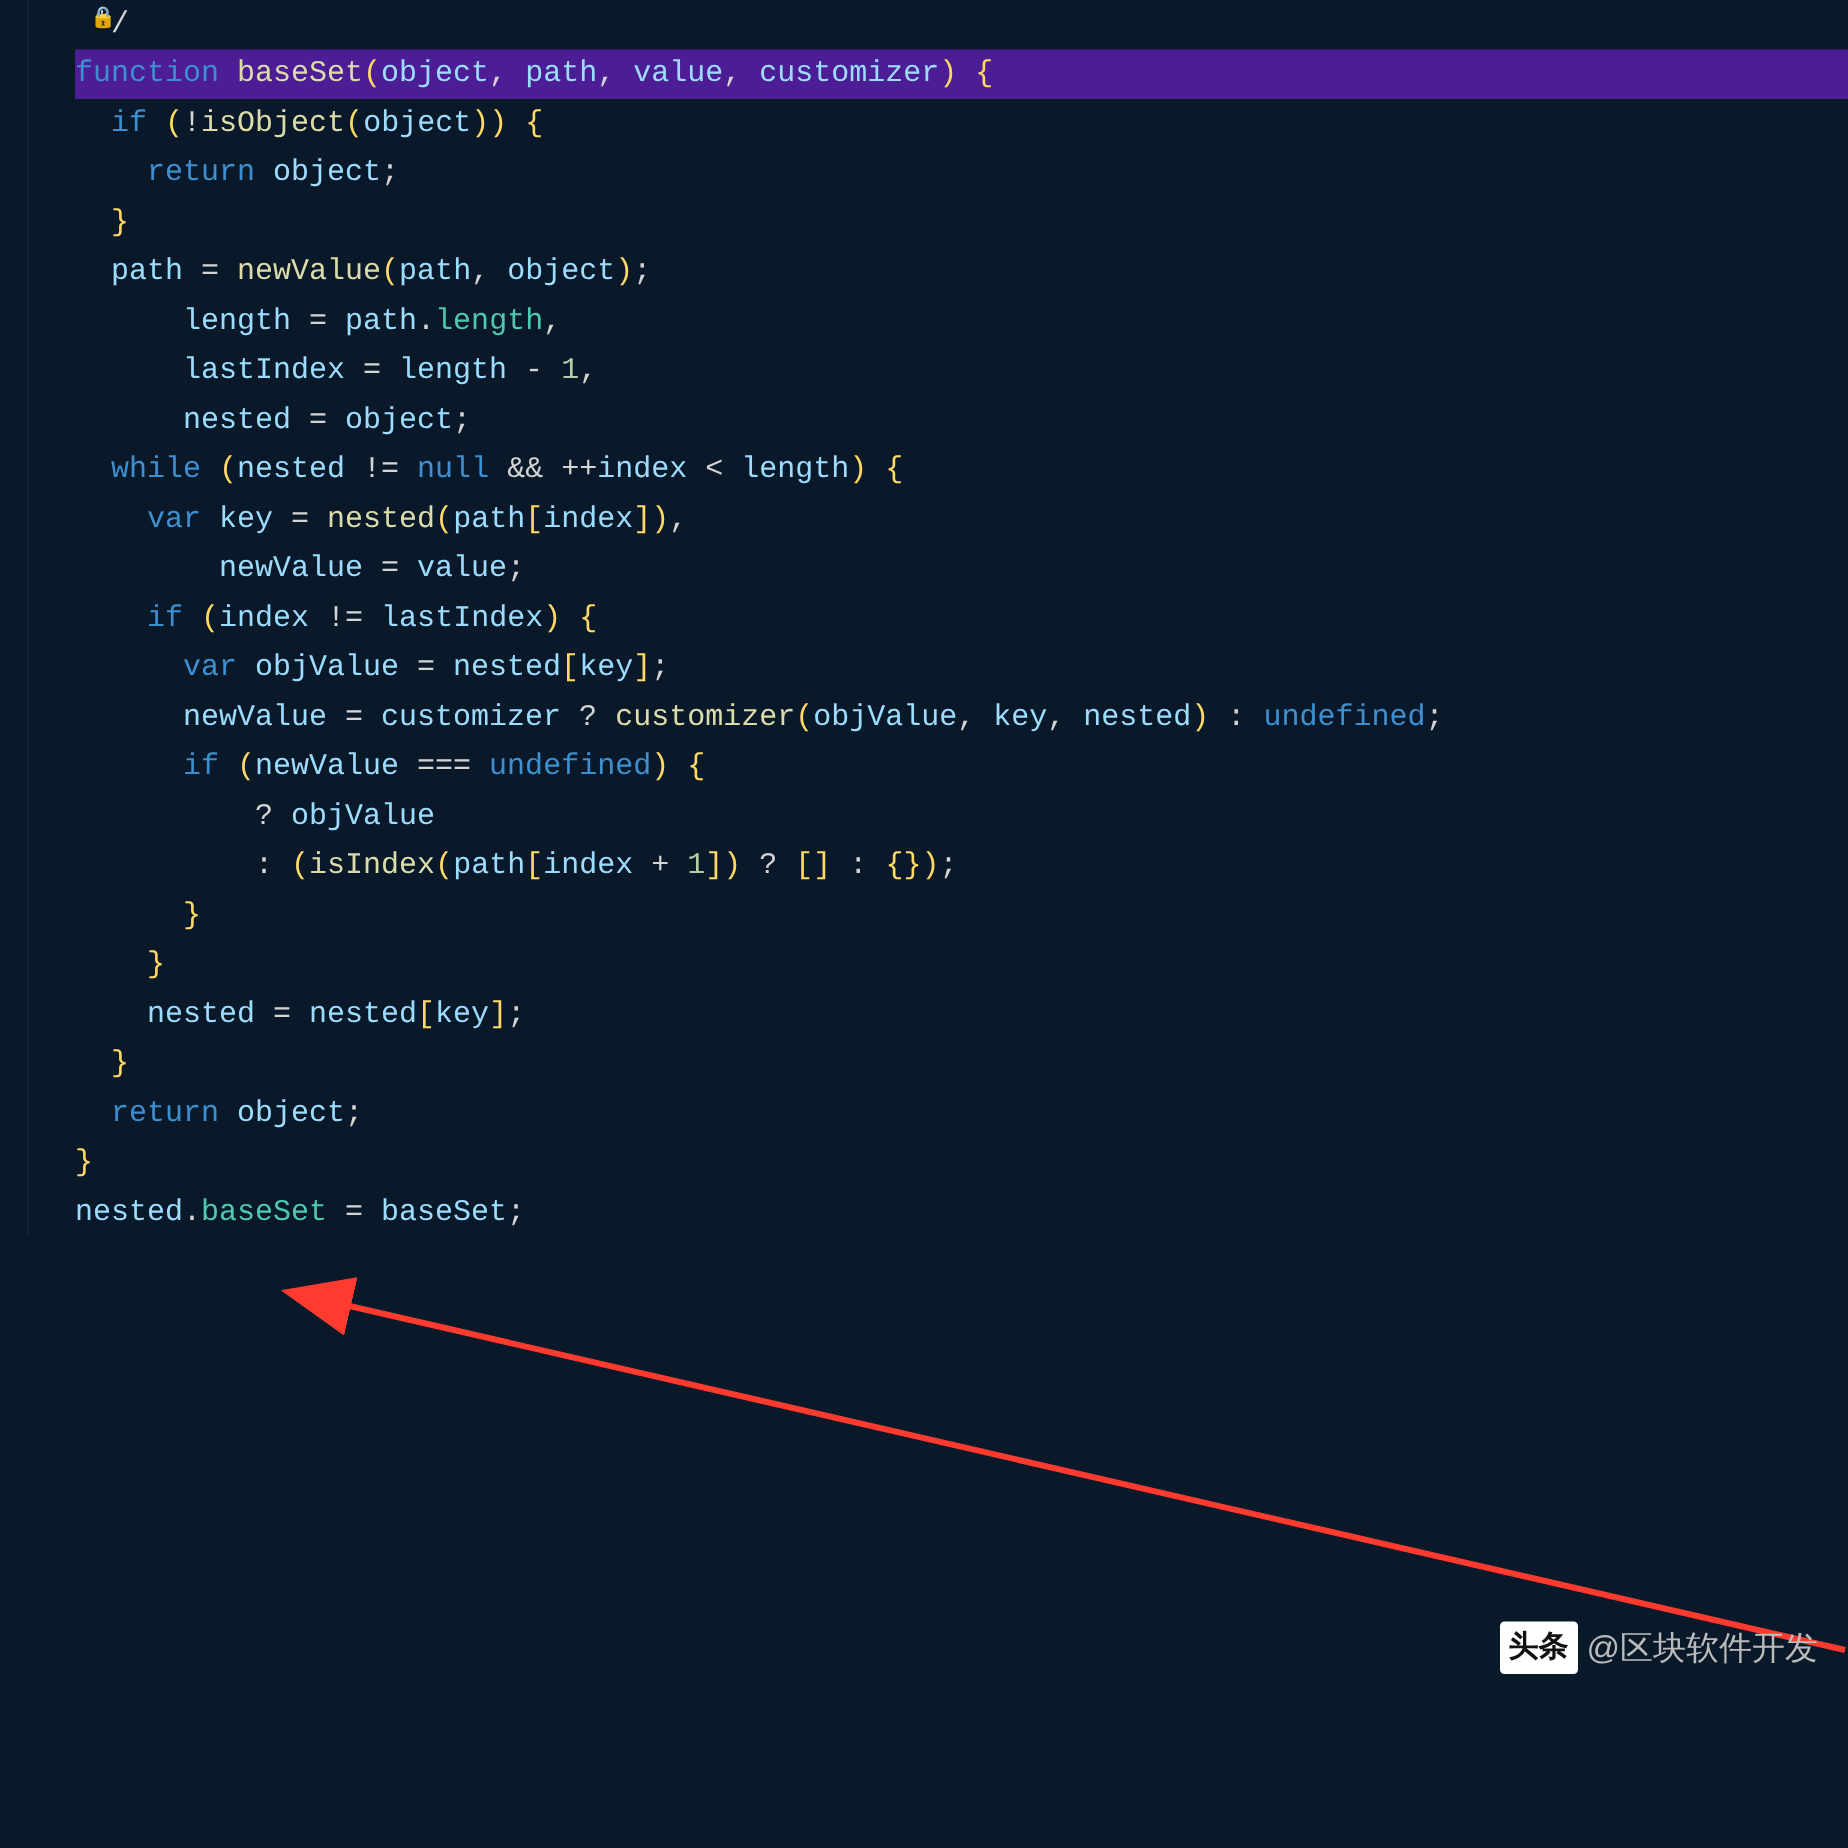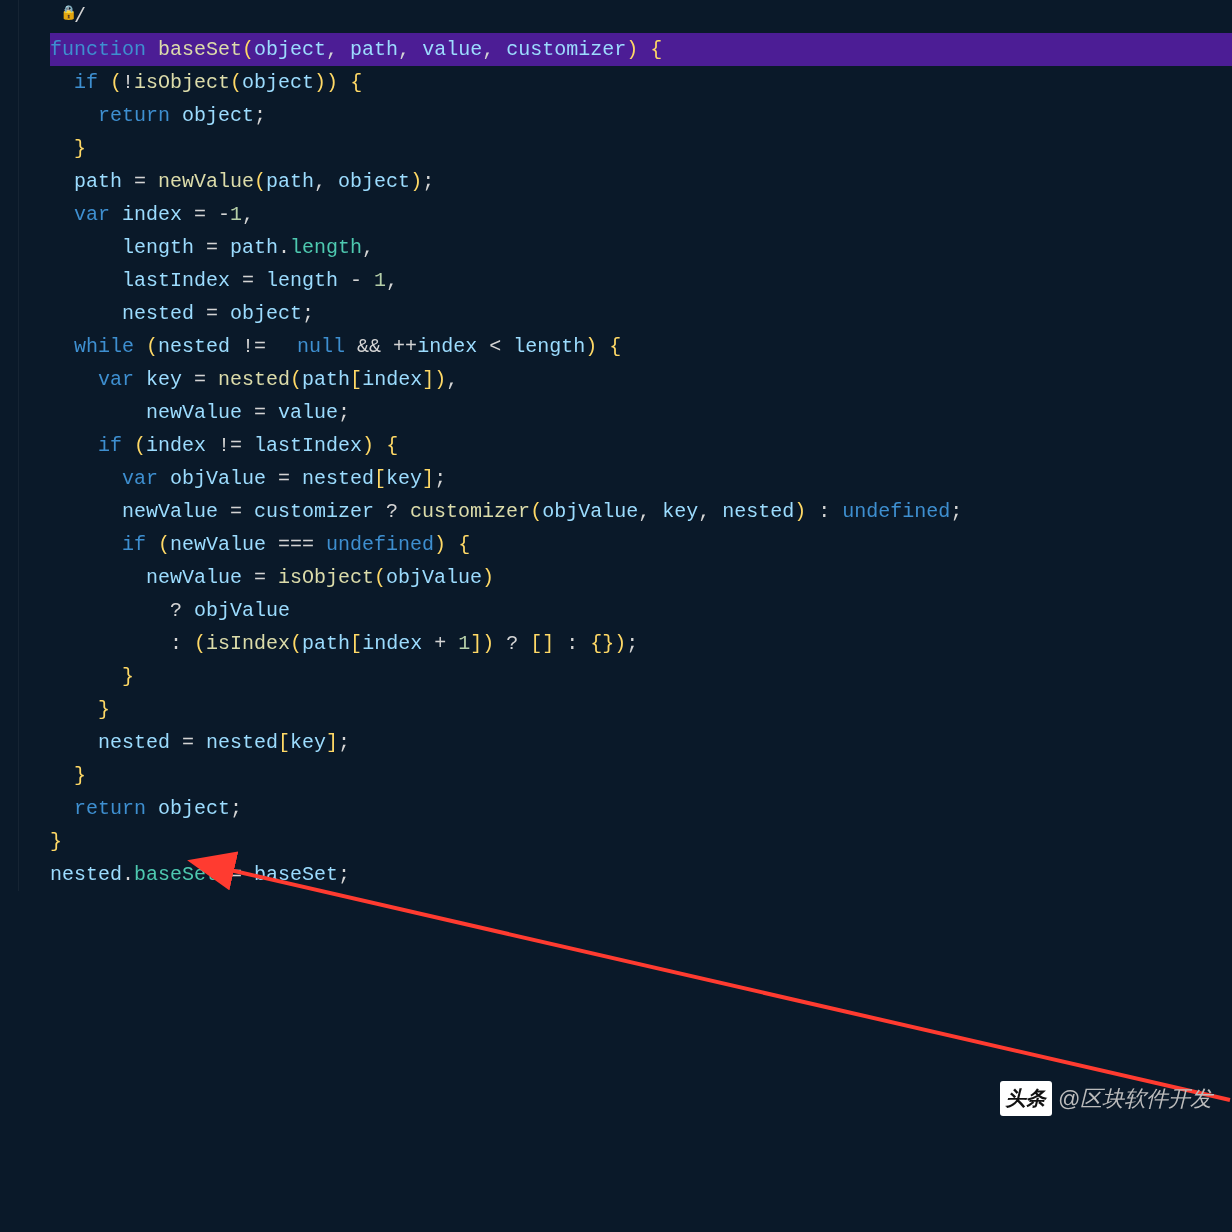--- a/index.html
+++ b/index.html
@@ -35,38 +35,37 @@
   .line { white-space: pre; }
   .kw { color: #3e8fd0; }        
   .fn { color: #dcdcaa; }        
   .param { color: #9cdcfe; }     
   .ident { color: #9cdcfe; }
   .prop { color: #4ec9b0; }      
   .num { color: #b5cea8; }
   .op { color: #d4d4d4; }
   .punct { color: #ffd966; }     
   .brack { color: #ffd966; }
-  .null { color: #3e8fd0; margin-left: 19px; }
+  .null { color: #3e8fd0; }
   .undef { color: #3e8fd0; margin-top: 37px; }
   .highlighted-line {
     background: #4c1d95;
     display: inline-block;
     width: 100%;
   }
   .watermark {
     position: absolute;
     bottom: 115px;
     right: 20px;
     color: #bbb;
     font-family: -apple-system, BlinkMacSystemFont, "PingFang SC", sans-serif;
     font-size: 22px;
     display: flex;
     align-items: center;
     gap: 6px;
-    font-style: italic;
   }
   .watermark-label {
     background: #fff;
     color: #111;
     padding: 1px 6px;
     border-radius: 3px;
     font-weight: 600;
     font-size: 20px;
   }
   .arrow-svg {
@@ -98,21 +97,20 @@
     <div class="line"><span>  </span><span class="kw">if </span><span class="punct">(</span><span class="op">!</span><span class="fn">isObject</span><span class="punct">(</span><span class="ident">object</span><span class="punct">))</span><span> </span><span class="punct">{</span></div>
 
     <div class="line"><span>    </span><span class="kw">return </span><span class="ident">object</span><span class="op">;</span></div>
 
     <div class="line"><span>  </span><span class="punct">}</span></div>
 
     <div class="line"><span>  </span><span class="ident">path</span><span class="op"> = </span><span class="fn">newValue</span><span class="punct">(</span><span class="ident">path</span><span class="op">, </span><span class="ident">object</span><span class="punct">)</span><span class="op">;</span></div>
 
     <div class="line"><span></span></div>
 
-    <div class="line"><span>  </span><span class="kw">var </span><span class="ident">index</span><span class="op"> = </span><span class="op">-</span><span class="num">1</span><span class="op">,</span></div>
 
     <div class="line"><span>      </span><span class="ident">length</span><span class="op"> = </span><span class="ident">path</span><span class="op">.</span><span class="prop">length</span><span class="op">,</span></div>
 
     <div class="line"><span>      </span><span class="ident">lastIndex</span><span class="op"> = </span><span class="ident">length</span><span class="op"> - </span><span class="num">1</span><span class="op">,</span></div>
 
     <div class="line"><span>      </span><span class="ident">nested</span><span class="op"> = </span><span class="ident">object</span><span class="op">;</span></div>
 
     <div class="line"><span></span></div>
 
     <div class="line"><span>  </span><span class="kw">while </span><span class="punct">(</span><span class="ident">nested</span><span class="op"> != </span><span class="null">null</span><span class="op"> &amp;&amp; </span><span class="op">++</span><span class="ident">index</span><span class="op"> &lt; </span><span class="ident">length</span><span class="punct">) </span><span class="punct">{</span></div>
@@ -124,21 +122,20 @@
     <div class="line"><span></span></div>
 
     <div class="line"><span>    </span><span class="kw">if </span><span class="punct">(</span><span class="ident">index</span><span class="op"> != </span><span class="ident">lastIndex</span><span class="punct">) </span><span class="punct">{</span></div>
 
     <div class="line"><span>      </span><span class="kw">var </span><span class="ident">objValue</span><span class="op"> = </span><span class="ident">nested</span><span class="brack">[</span><span class="ident">key</span><span class="brack">]</span><span class="op">;</span></div>
 
     <div class="line"><span>      </span><span class="ident">newValue</span><span class="op"> = </span><span class="ident">customizer</span><span class="op"> ? </span><span class="fn">customizer</span><span class="punct">(</span><span class="ident">objValue</span><span class="op">, </span><span class="ident">key</span><span class="op">, </span><span class="ident">nested</span><span class="punct">)</span><span class="op"> : </span><span class="undef">undefined</span><span class="op">;</span></div>
 
     <div class="line"><span>      </span><span class="kw">if </span><span class="punct">(</span><span class="ident">newValue</span><span class="op"> === </span><span class="undef">undefined</span><span class="punct">) </span><span class="punct">{</span></div>
 
-    <div class="line"><span>        </span><span class="ident">newValue</span><span class="op"> = </span><span class="fn">isObject</span><span class="punct">(</span><span class="ident">objValue</span><span class="punct">)</span></div>
 
     <div class="line"><span>          </span><span class="op">? </span><span class="ident">objValue</span></div>
 
     <div class="line"><span>          </span><span class="op">: </span><span class="punct">(</span><span class="fn">isIndex</span><span class="punct">(</span><span class="ident">path</span><span class="brack">[</span><span class="ident">index</span><span class="op"> + </span><span class="num">1</span><span class="brack">]</span><span class="punct">)</span><span class="op"> ? </span><span class="brack">[]</span><span class="op"> : </span><span class="brack">{}</span><span class="punct">)</span><span class="op">;</span></div>
 
     <div class="line"><span>      </span><span class="punct">}</span></div>
 
     <div class="line"><span>    </span><span class="punct">}</span></div>
 
 

